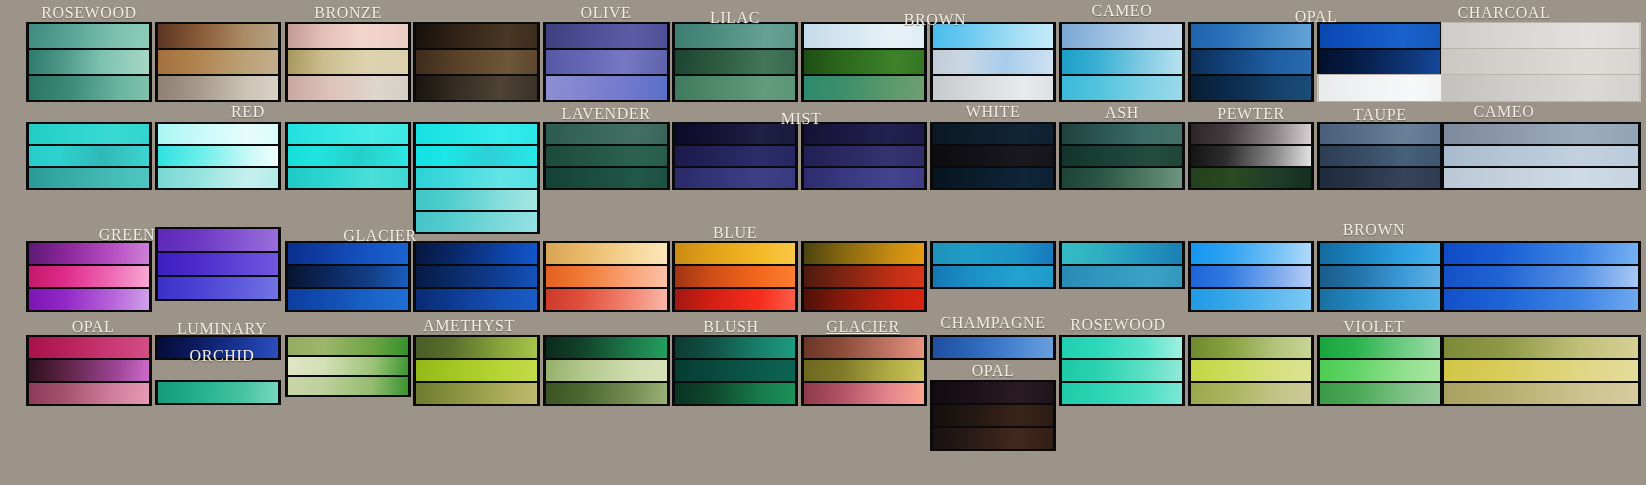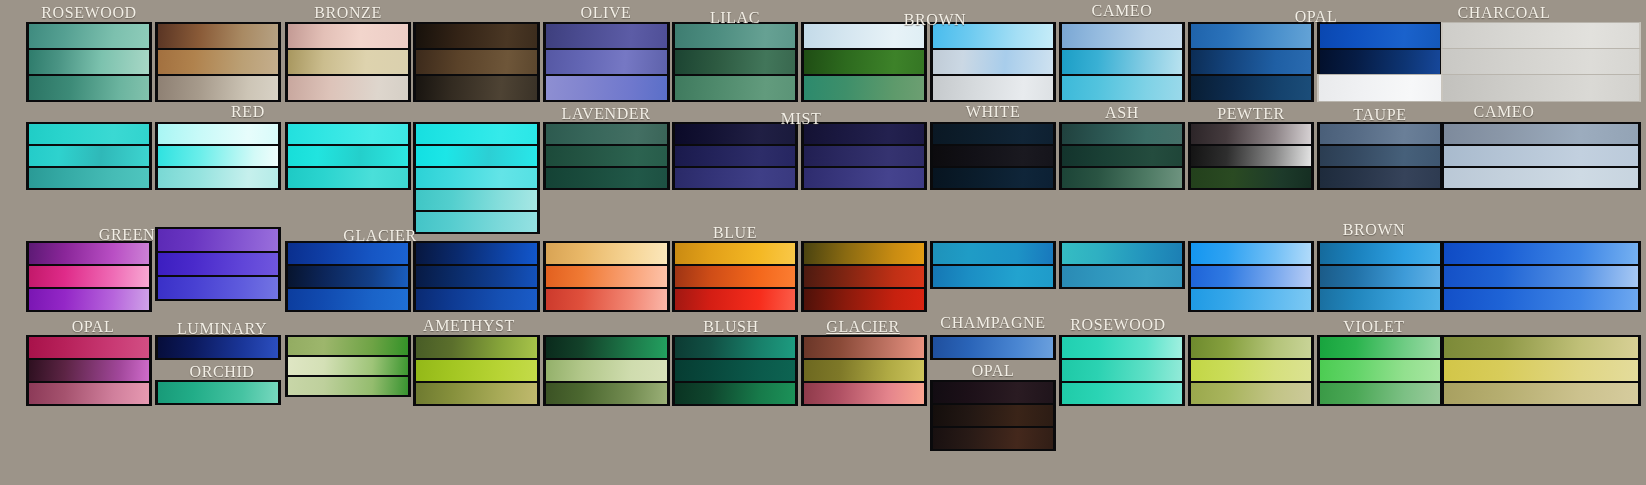--- a/index.html
+++ b/index.html
@@ -313,15 +313,15 @@
     <div class="label" style="left: 672px; top: 224px; width: 126px;">BLUE</div>
     <div class="label" style="left: 1311px; top: 221px; width: 126px;">BROWN</div>
     <div class="label" style="left: 30px; top: 318px; width: 126px;">OPAL</div>
     <div class="label" style="left: 159px; top: 320px; width: 126px;">LUMINARY</div>
     <div class="label" style="left: 406px; top: 317px; width: 126px;">AMETHYST</div>
     <div class="label" style="left: 668px; top: 318px; width: 126px;">BLUSH</div>
     <div class="label" style="left: 800px; top: 318px; width: 126px; text-decoration: underline;">GLACIER</div>
     <div class="label" style="left: 930px; top: 314px; width: 126px;">CHAMPAGNE</div>
     <div class="label" style="left: 1055px; top: 316px; width: 126px;">ROSEWOOD</div>
     <div class="label" style="left: 1311px; top: 318px; width: 126px;">VIOLET</div>
-    <div class="label" style="left: 159px; top: 363px; width: 126px;">ORCHID</div>
+    <div class="label" style="left: 159px; top: 347px; width: 126px;">ORCHID</div>
     <div class="label" style="left: 930px; top: 362px; width: 126px;">OPAL</div>
   </div>
 
 </body></html>

